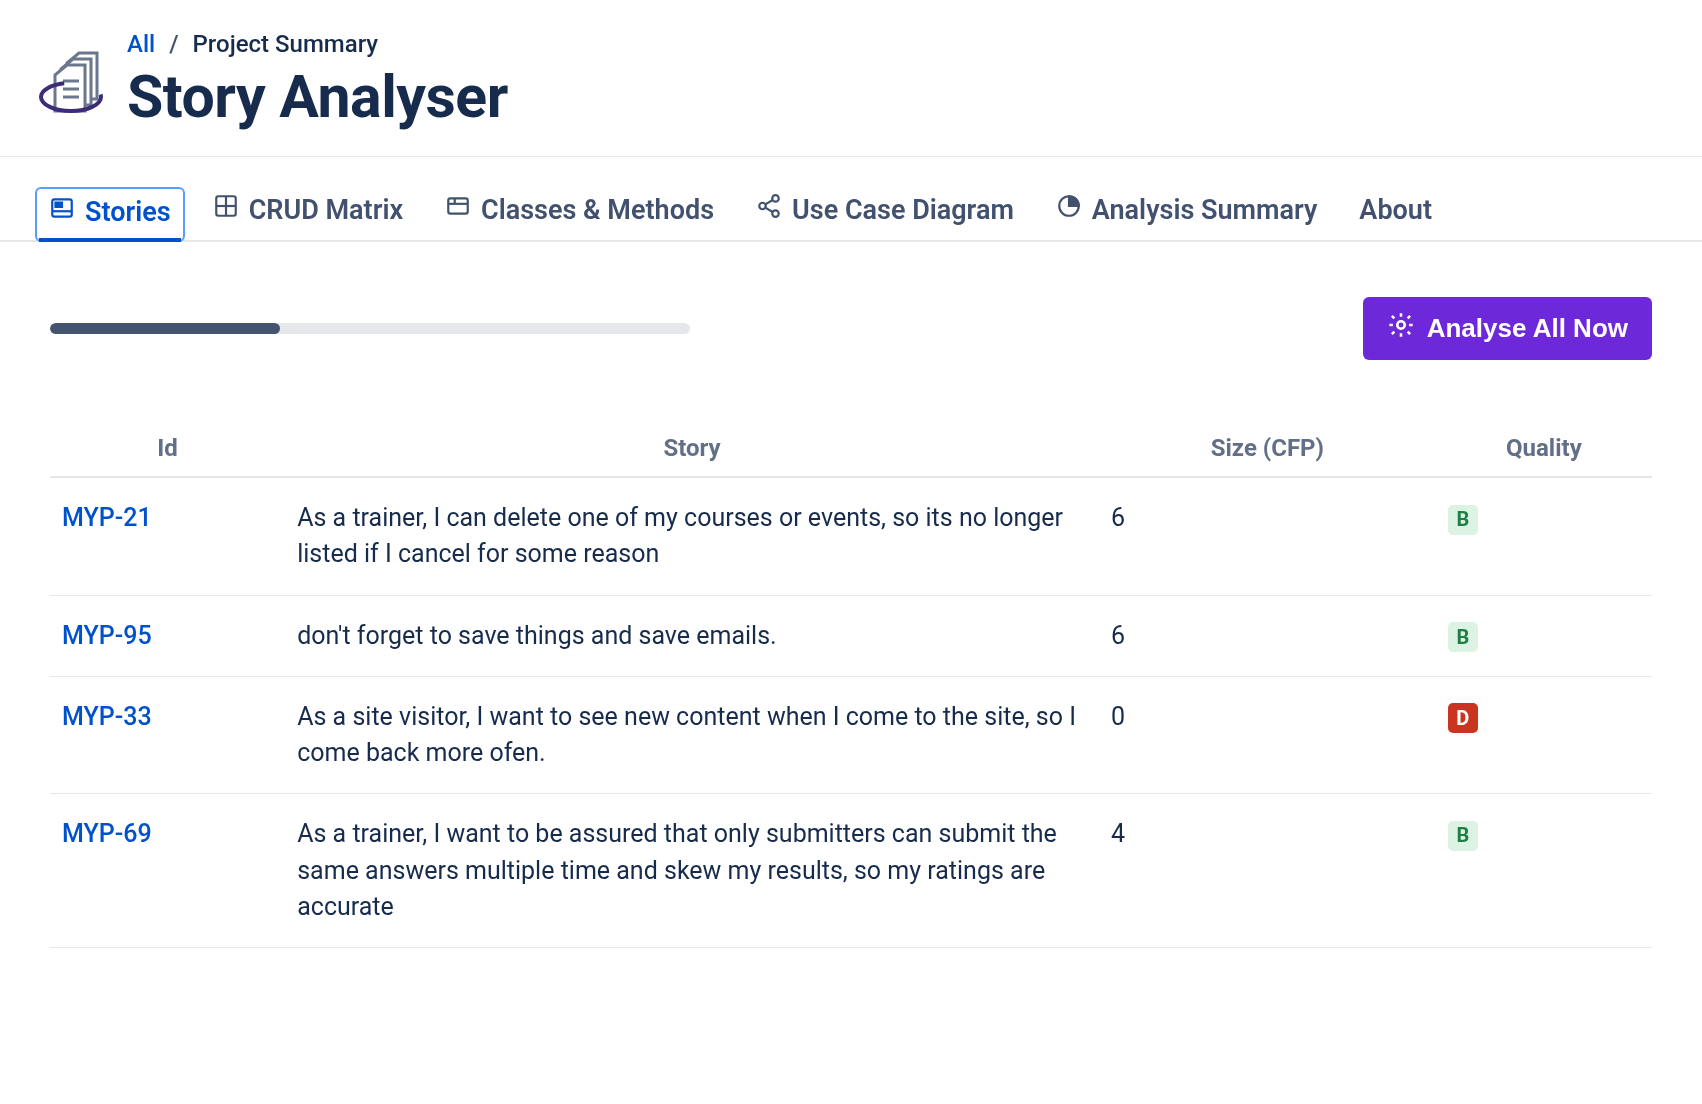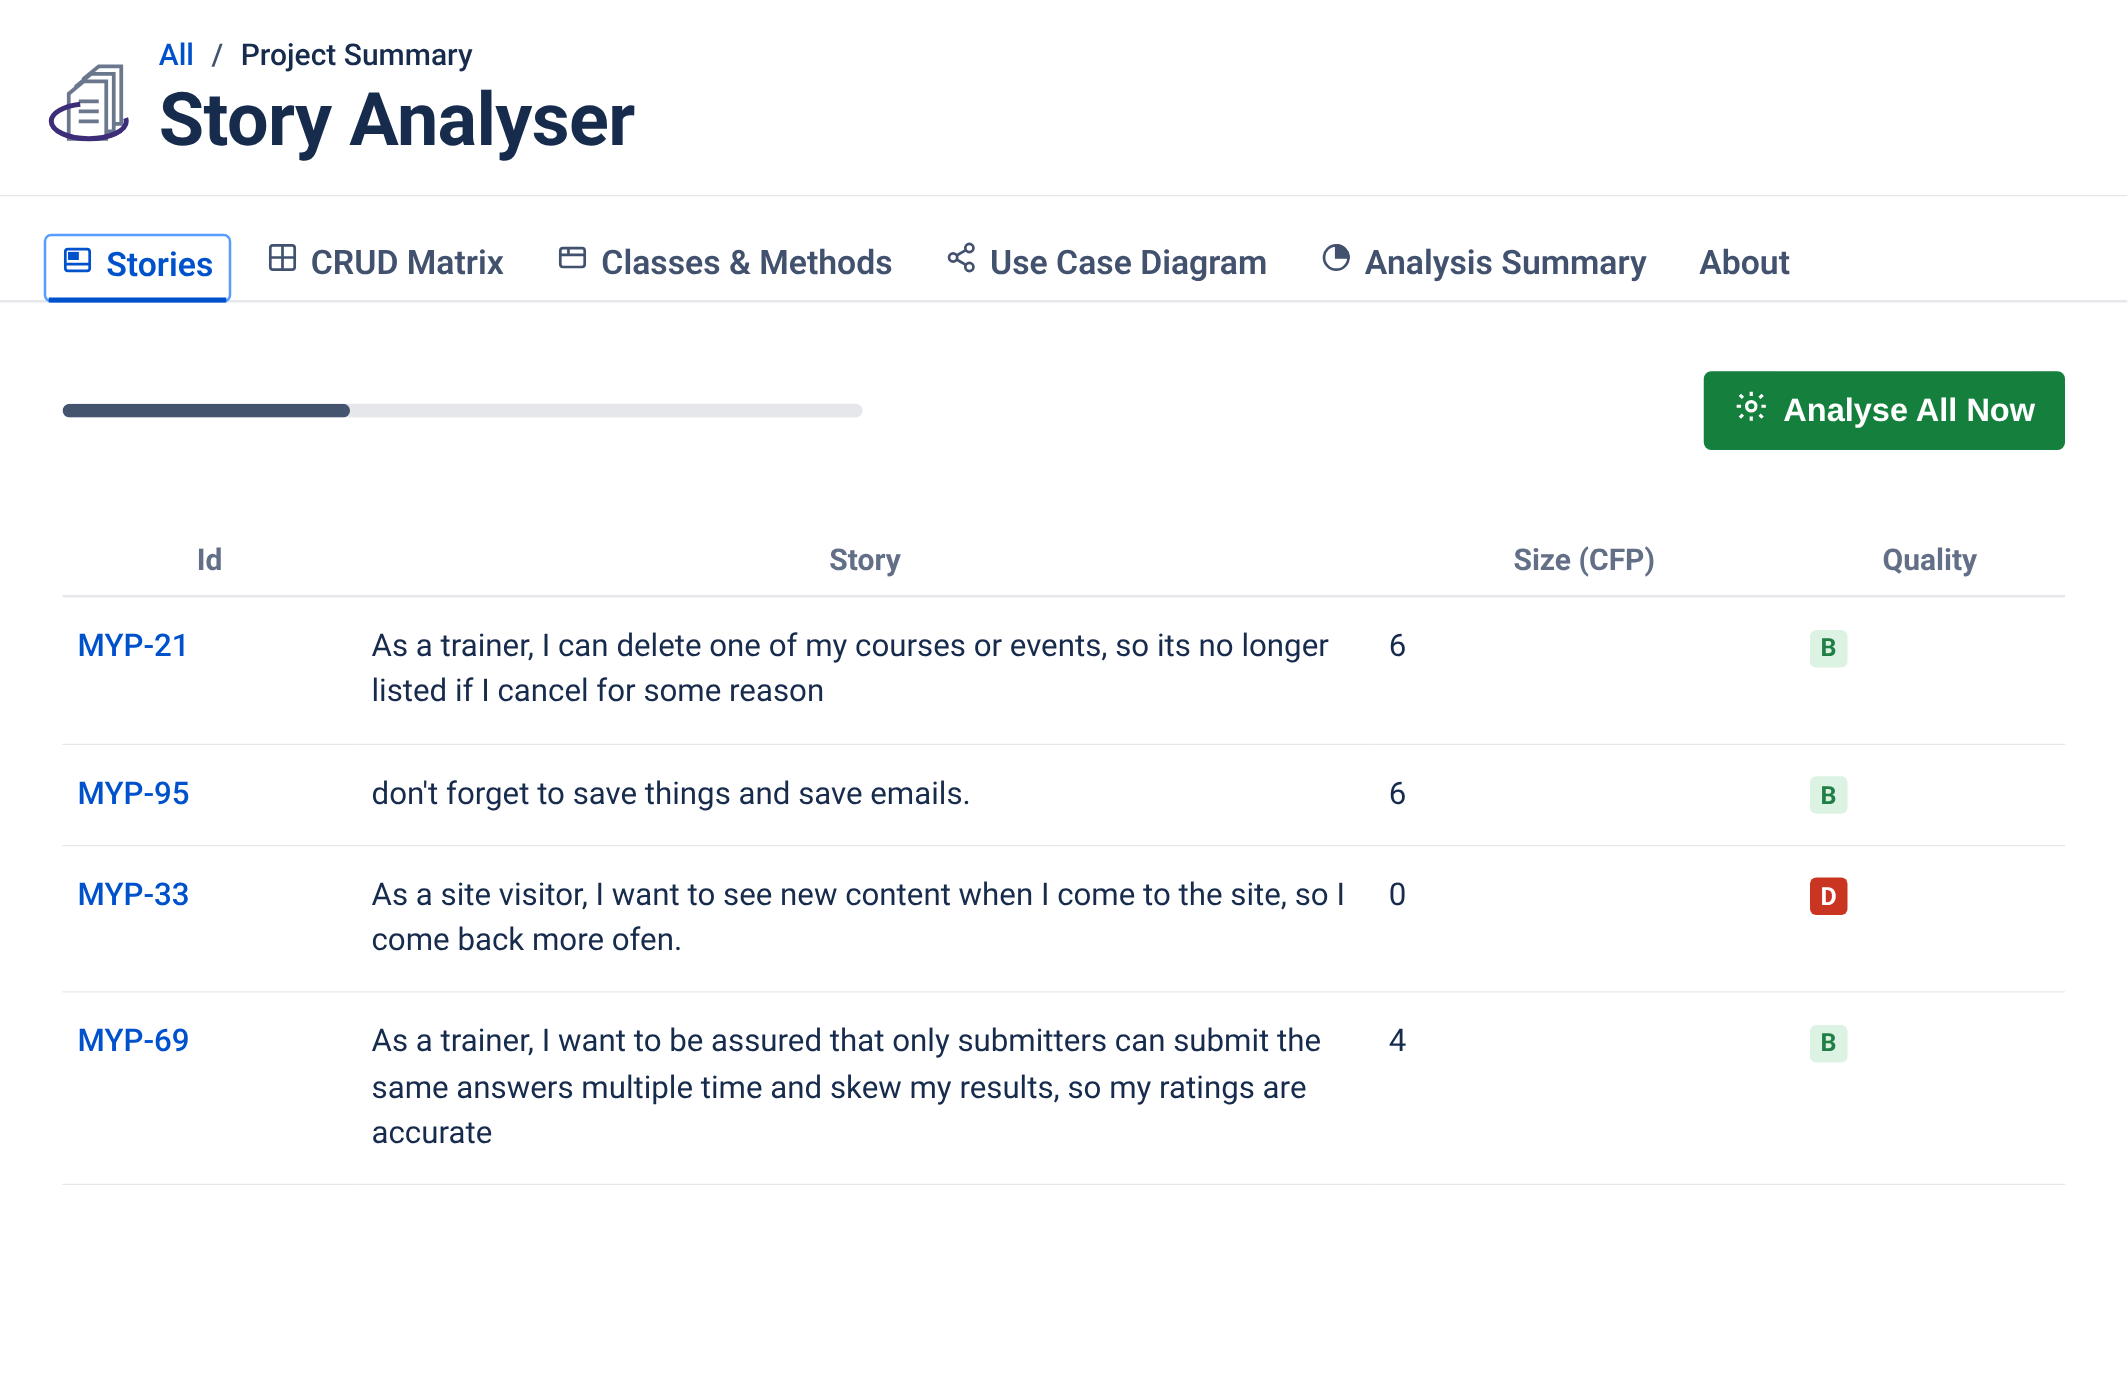--- a/index.html
+++ b/index.html
@@ -90,21 +90,21 @@
     }
     .progress-fill {
       height: 100%;
       background: #44546F;
       border-radius: 6px;
     }
     .analyse-btn {
       display: flex;
       align-items: center;
       gap: 12px;
-      background: #15803d;
+      background: #6d28d9;
       color: #fff;
       border: none;
       border-radius: 6px;
       font-size: 26px;
       font-weight: 600;
       padding: 14px 24px;
       cursor: pointer;
     }
     .analyse-btn svg { width: 28px; height: 28px; }
     table { width: 100%; border-collapse: collapse; }

